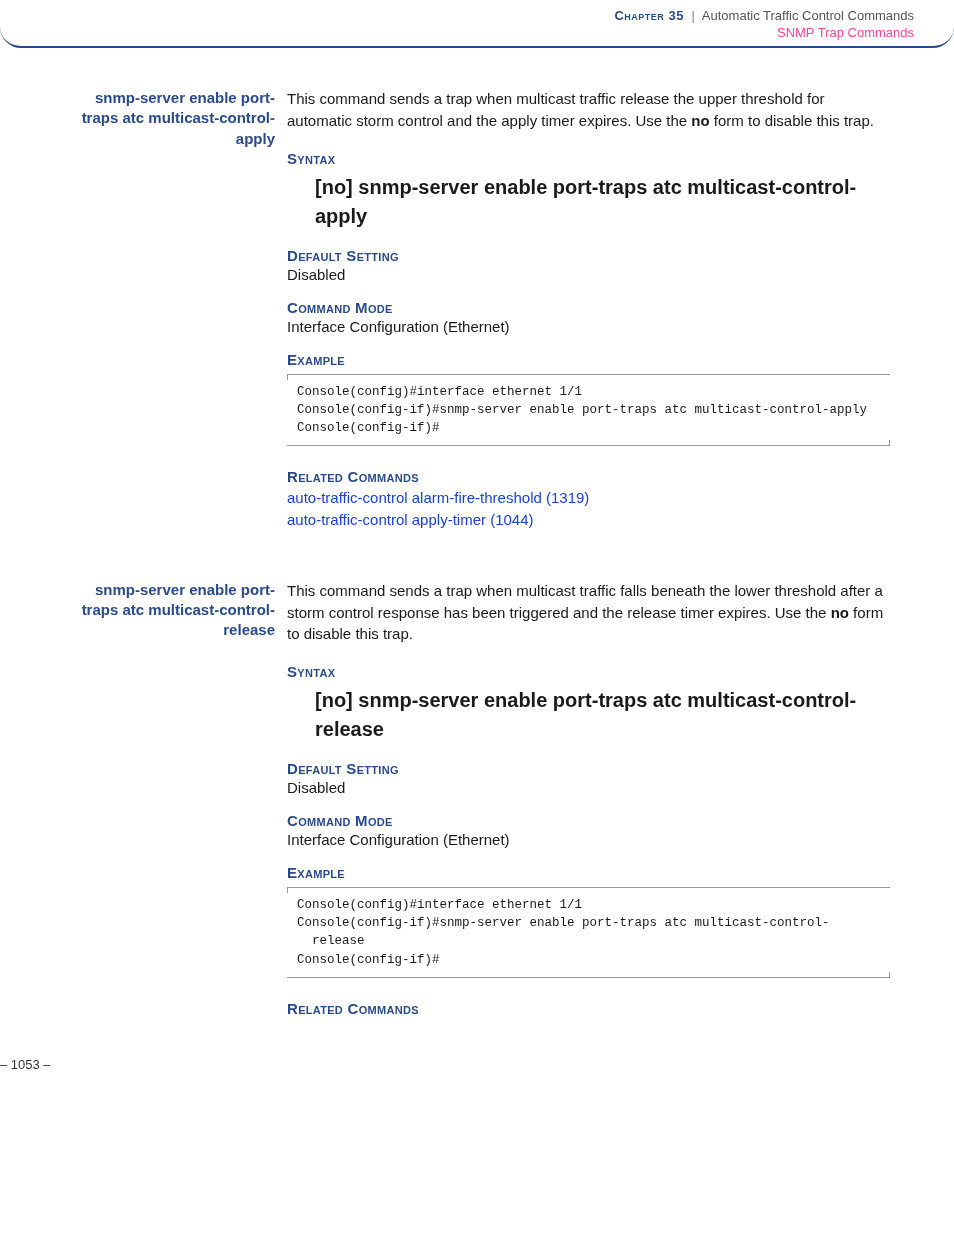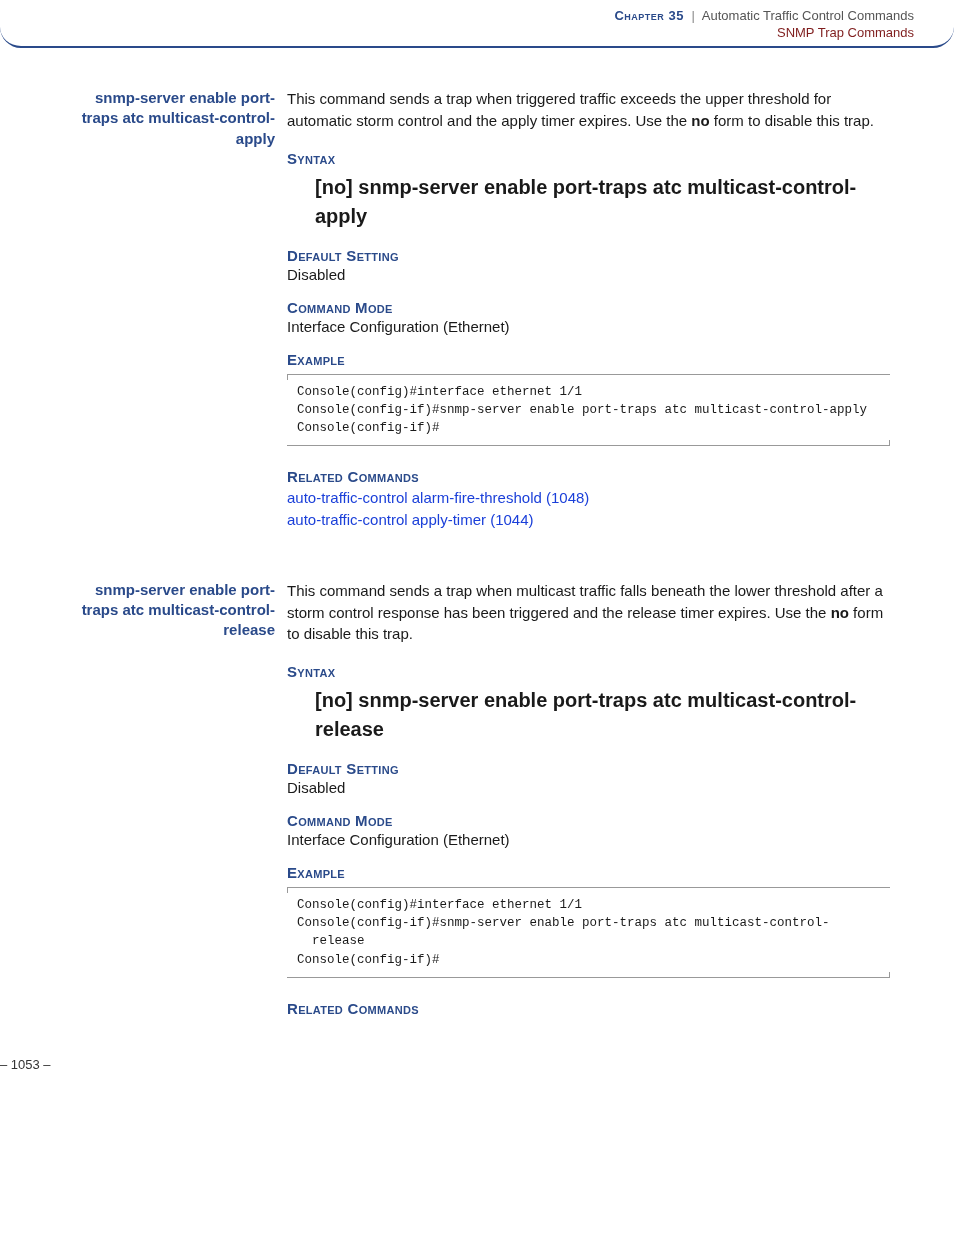--- a/index.html
+++ b/index.html
@@ -15,21 +15,21 @@
     border-bottom: 2px solid #2a4a8a;
     padding: 8px 40px 6px 0;
     text-align: right;
     margin-bottom: 40px;
     border-radius: 21px;
   }
   .header-line1 { font-size: 13px; }
   .header-chapter { color: #2a4a8a; font-weight: bold; font-variant: small-caps; letter-spacing: 0.5px; }
   .header-sep { color: #888; margin: 0 4px; }
   .header-title { color: #555; }
-  .header-sub { color: #7f1d1d; font-size: 13px; margin-top: 2px; }
+  .header-sub { color: #ec4899; font-size: 13px; margin-top: 2px; }
   .content { padding: 0 64px 0 80px; }
   .entry { display: flex; align-items: flex-start; margin-bottom: 38px; }
   .sidebar-title {
     width: 195px;
     flex-shrink: 0;
     text-align: right;
     color: #2a4a8a;
     font-weight: bold;
     font-size: 15px;
     line-height: 1.35;
@@ -89,35 +89,35 @@
   </div>
   <div class="header-sub">SNMP Trap Commands</div>
 </div>
 
 <div class="content">
 
   <div class="entry">
     <div class="sidebar-title">snmp-server enable port-traps atc multicast-control-apply</div>
     <div class="main">
       <div class="desc">
-        <span>This command sends a trap when triggered traffic exceeds the upper threshold for automatic storm control and the apply timer expires. Use the </span><b>no</b><span> form to disable this trap.</span>
+        <span>This command sends a trap when multicast traffic release the upper threshold for automatic storm control and the apply timer expires. Use the </span><b>no</b><span> form to disable this trap.</span>
       </div>
       <div class="section-label">Syntax</div>
       <div class="syntax-line">[<b>no</b>] <b>snmp-server enable port-traps atc multicast-control-apply</b></div>
       <div class="section-label">Default Setting</div>
       <div class="plain-val">Disabled</div>
       <div class="section-label">Command Mode</div>
       <div class="plain-val">Interface Configuration (Ethernet)</div>
       <div class="section-label">Example</div>
       <div class="code-block">Console(config)#interface ethernet 1/1
 Console(config-if)#snmp-server enable port-traps atc multicast-control-apply
 Console(config-if)#</div>
       <div class="section-label">Related Commands</div>
       <div class="links">
-        <div class="link">auto-traffic-control alarm-fire-threshold (1048)</div>
+        <div class="link">auto-traffic-control alarm-fire-threshold (1319)</div>
         <div class="link">auto-traffic-control apply-timer (1044)</div>
       </div>
     </div>
   </div>
 
   <div class="entry">
     <div class="sidebar-title">snmp-server enable port-traps atc multicast-control-release</div>
     <div class="main">
       <div class="desc">
         <span>This command sends a trap when multicast traffic falls beneath the lower threshold after a storm control response has been triggered and the release timer expires. Use the </span><b>no</b><span> form to disable this trap.</span>

